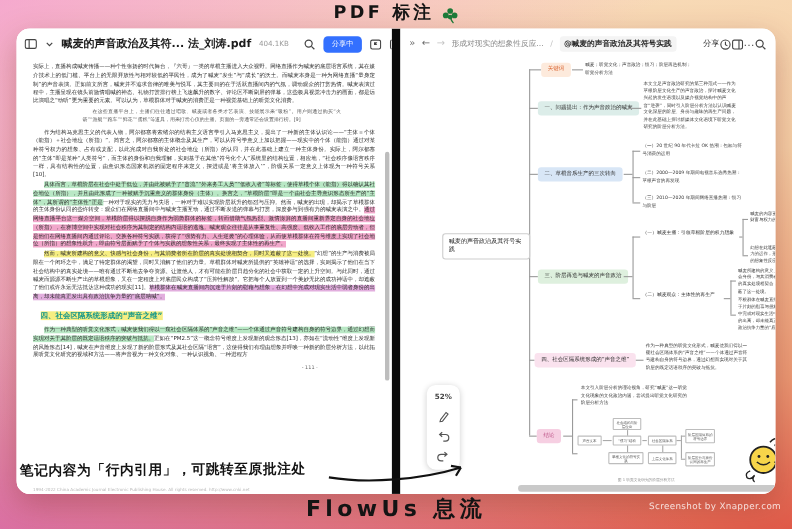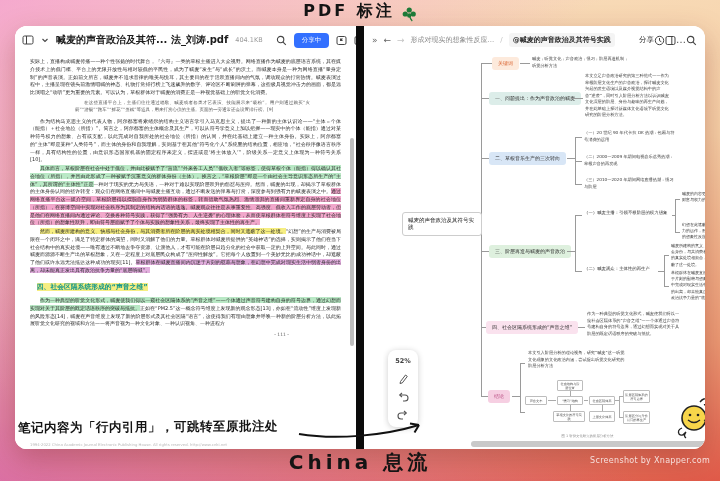--- a/index.html
+++ b/index.html
@@ -310,15 +310,15 @@
         <div class="map-corner"></div>
       </div>
     </div>
   </div>
 
   <div class="hand note-hand">笔记内容为「行内引用」，可跳转至原批注处</div>
   <svg class="arrow-svg" width="132" height="28" viewBox="0 0 132 28">
     <path d="M4 18 C 40 24 88 20 124 9" fill="none" stroke="#111" stroke-width="2"></path>
     <path d="M124 9 l-9 -1.5 M124 9 l-4.5 7.5" fill="none" stroke="#111" stroke-width="2"></path>
   </svg>
-  <div class="hand brand-hand">China 息流</div>
+  <div class="hand brand-hand">FlowUs 息流</div>
   <div class="watermark">Screenshot by Xnapper.com</div>
 </div>
 
 </body></html>

